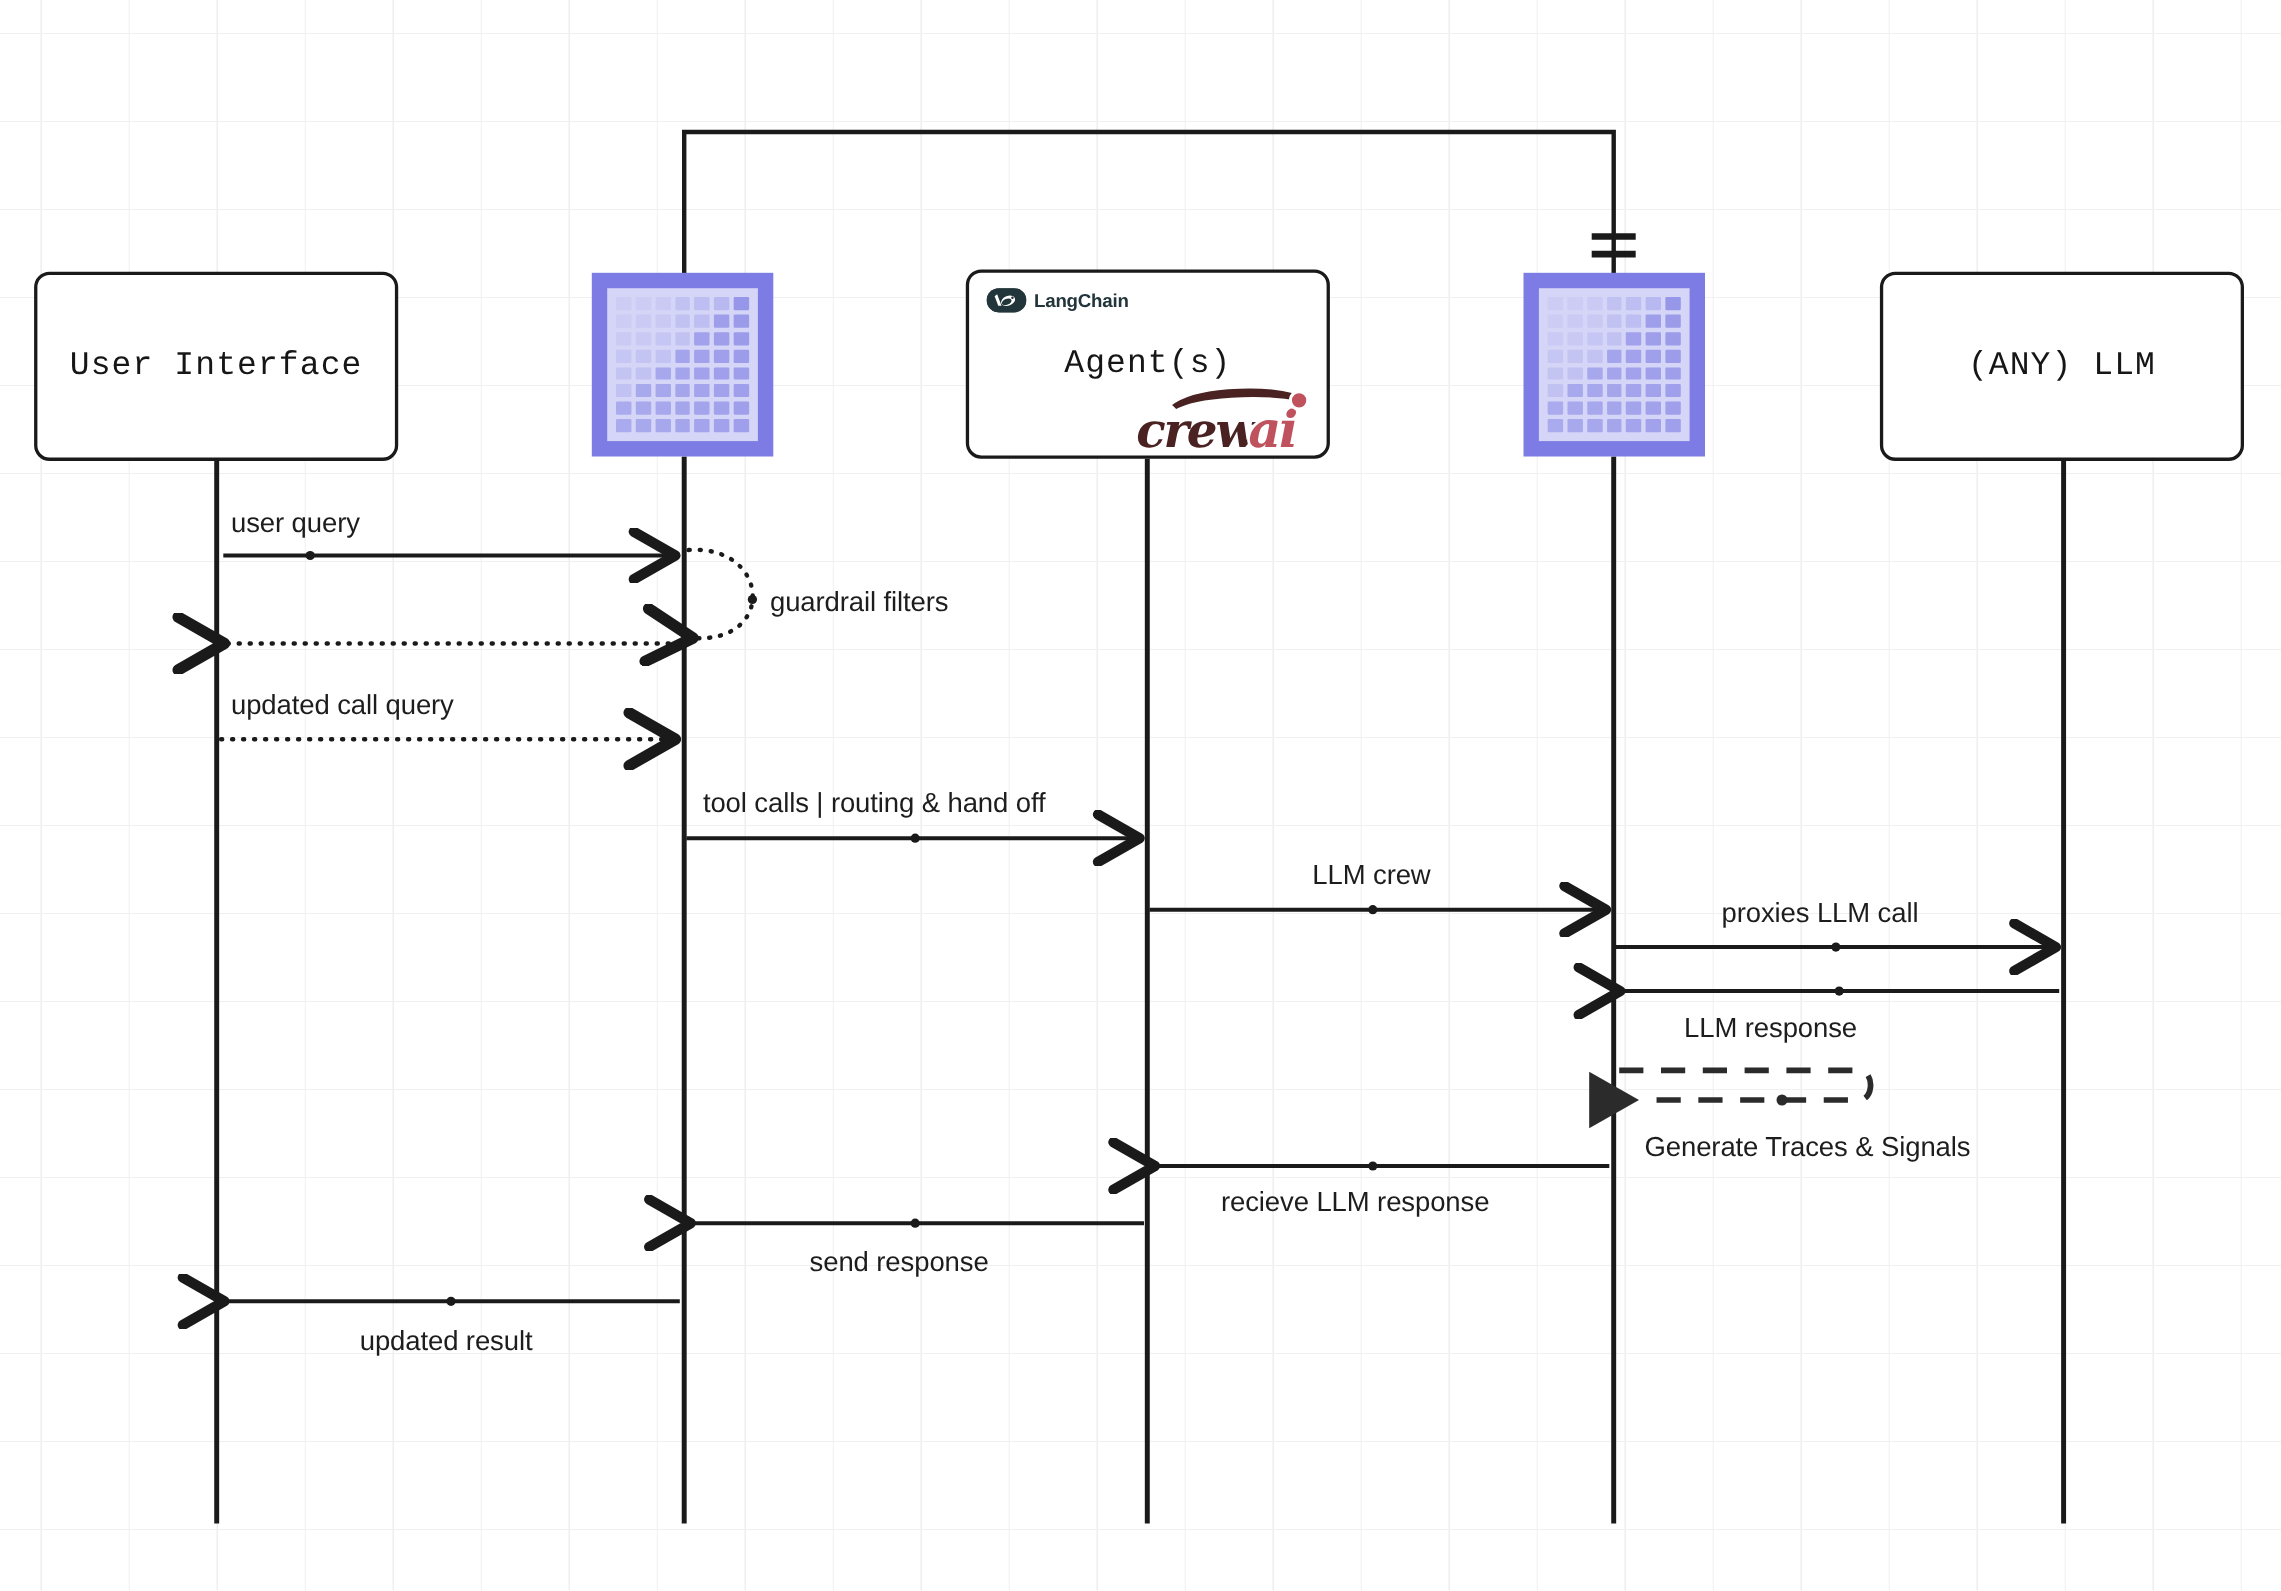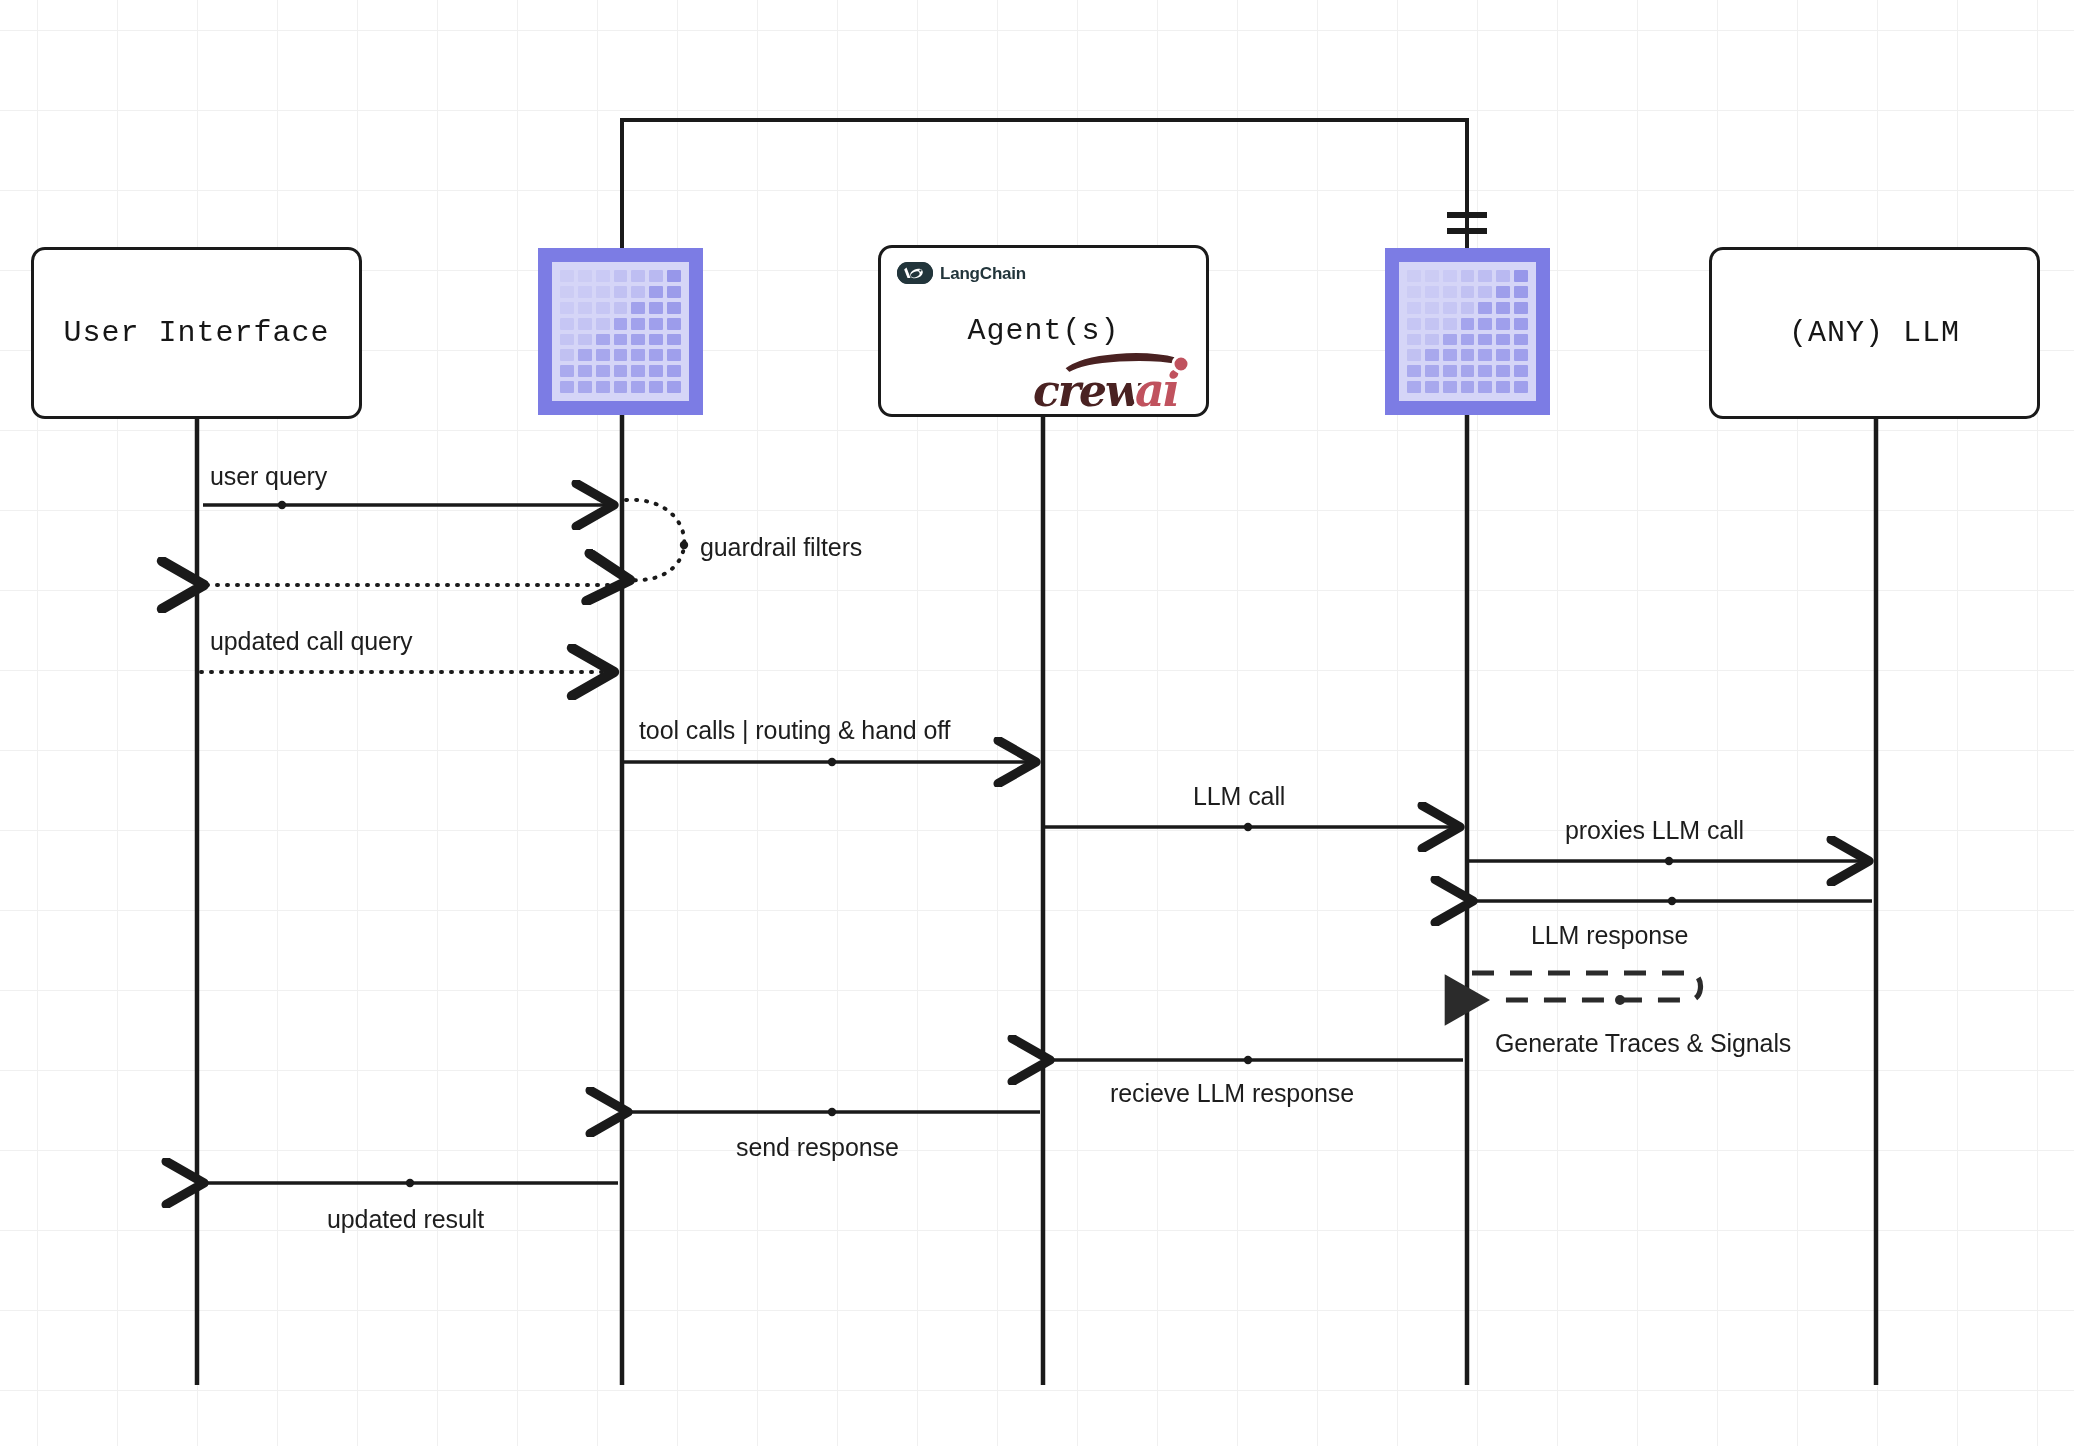--- a/index.html
+++ b/index.html
@@ -364,21 +364,21 @@
   </div>
 
   <div class="mlabel" style="left:210px; top:462px;">user query</div>
 
   <div class="mlabel" style="left:700px; top:533px;">guardrail filters</div>
 
   <div class="mlabel" style="left:210px; top:627px;">updated call query</div>
 
   <div class="mlabel" style="left:639px; top:716px;">tool calls | routing &amp; hand off</div>
 
-  <div class="mlabel" style="left:1193px; top:782px;">LLM call</div>
+  <div class="mlabel" style="left:1193px; top:782px;">LLM crew</div>
 
   <div class="mlabel" style="left:1565px; top:816px;">proxies LLM call</div>
 
   <div class="mlabel" style="left:1531px; top:921px;">LLM response</div>
 
   <div class="mlabel" style="left:1495px; top:1029px;">Generate Traces &amp; Signals</div>
 
   <div class="mlabel" style="left:1110px; top:1079px;">recieve LLM response</div>
 
   <div class="mlabel" style="left:736px; top:1133px;">send response</div>

